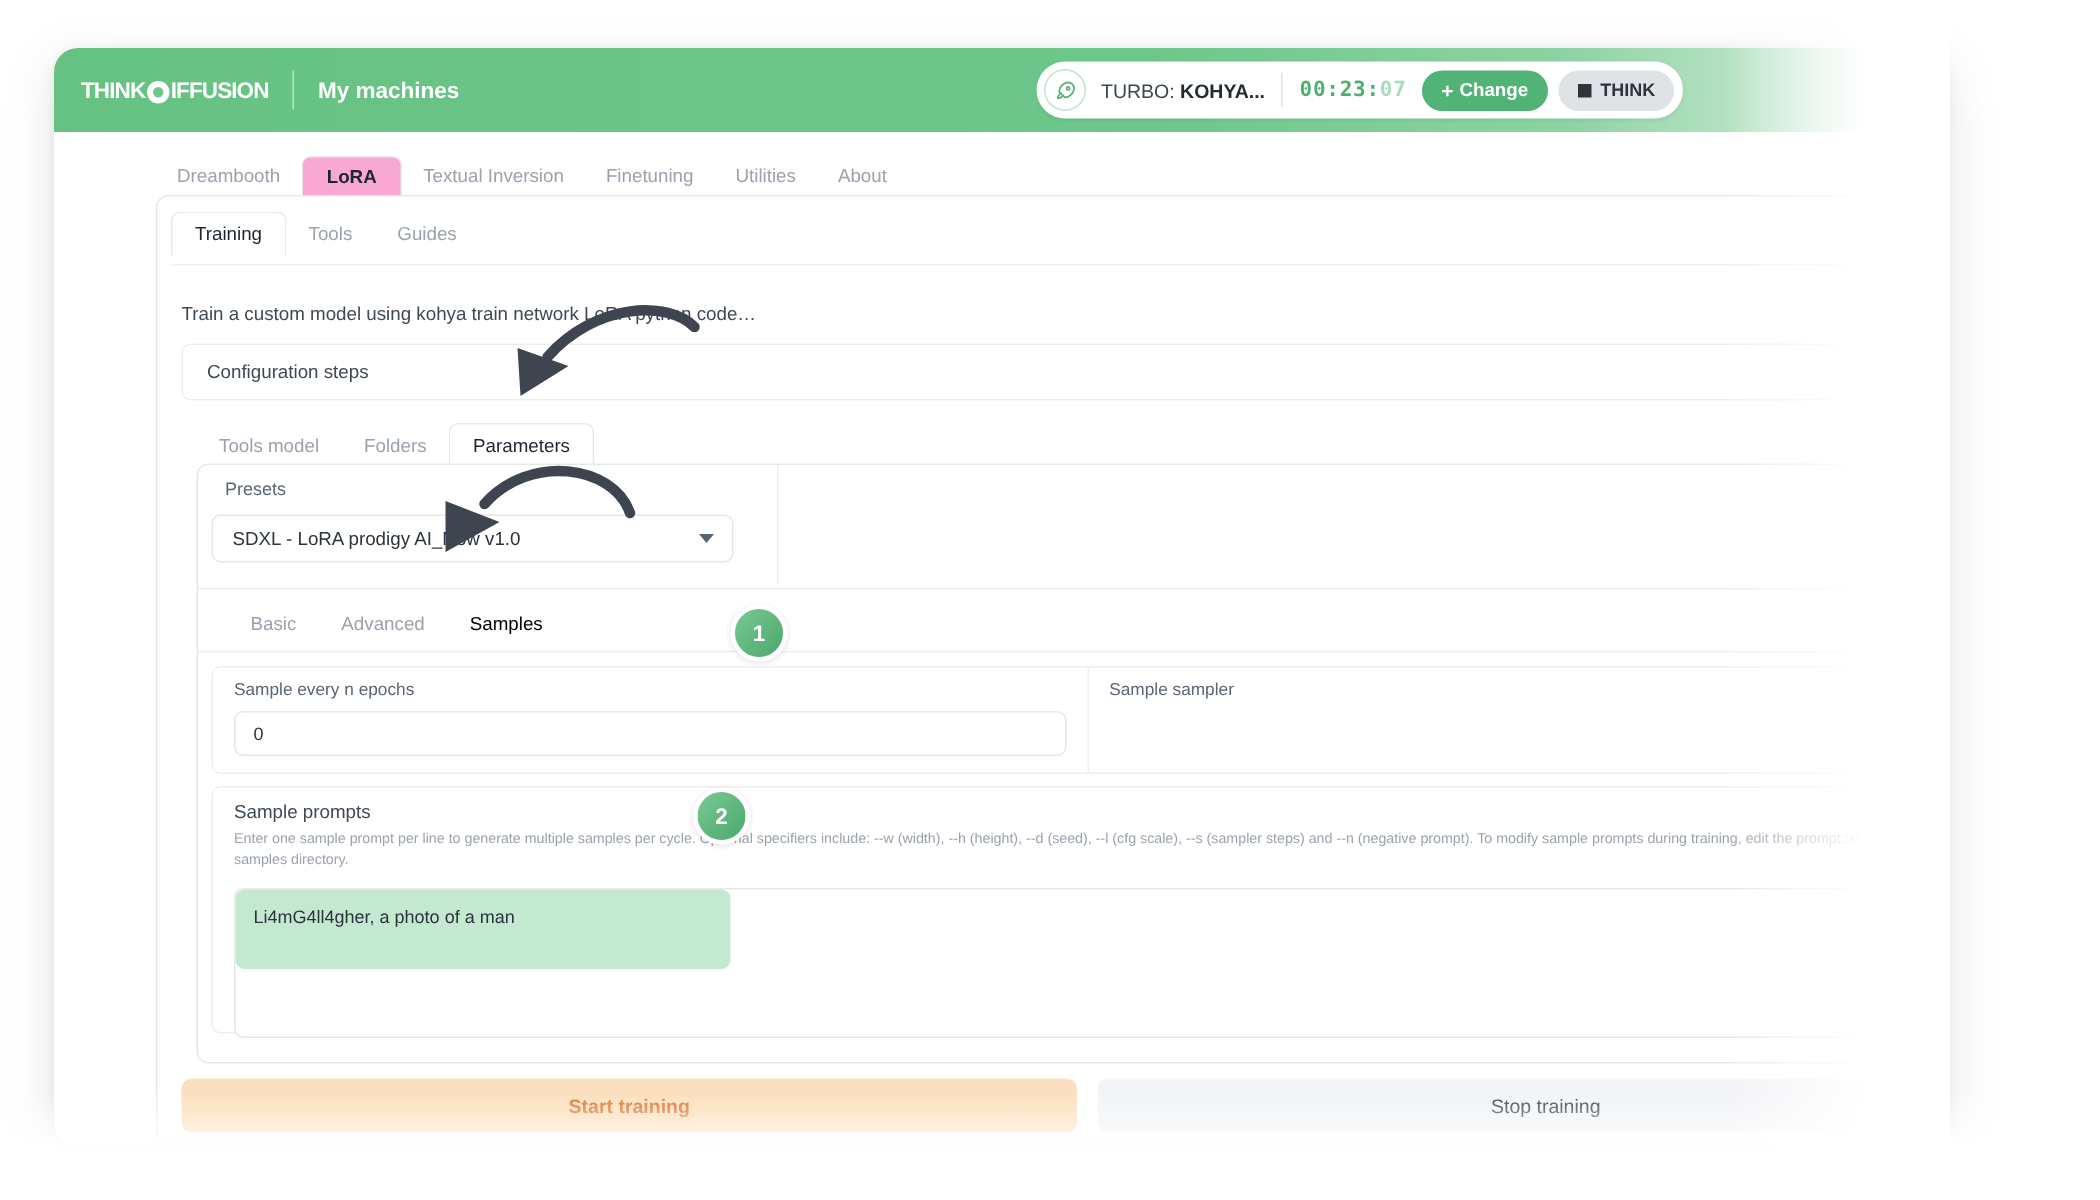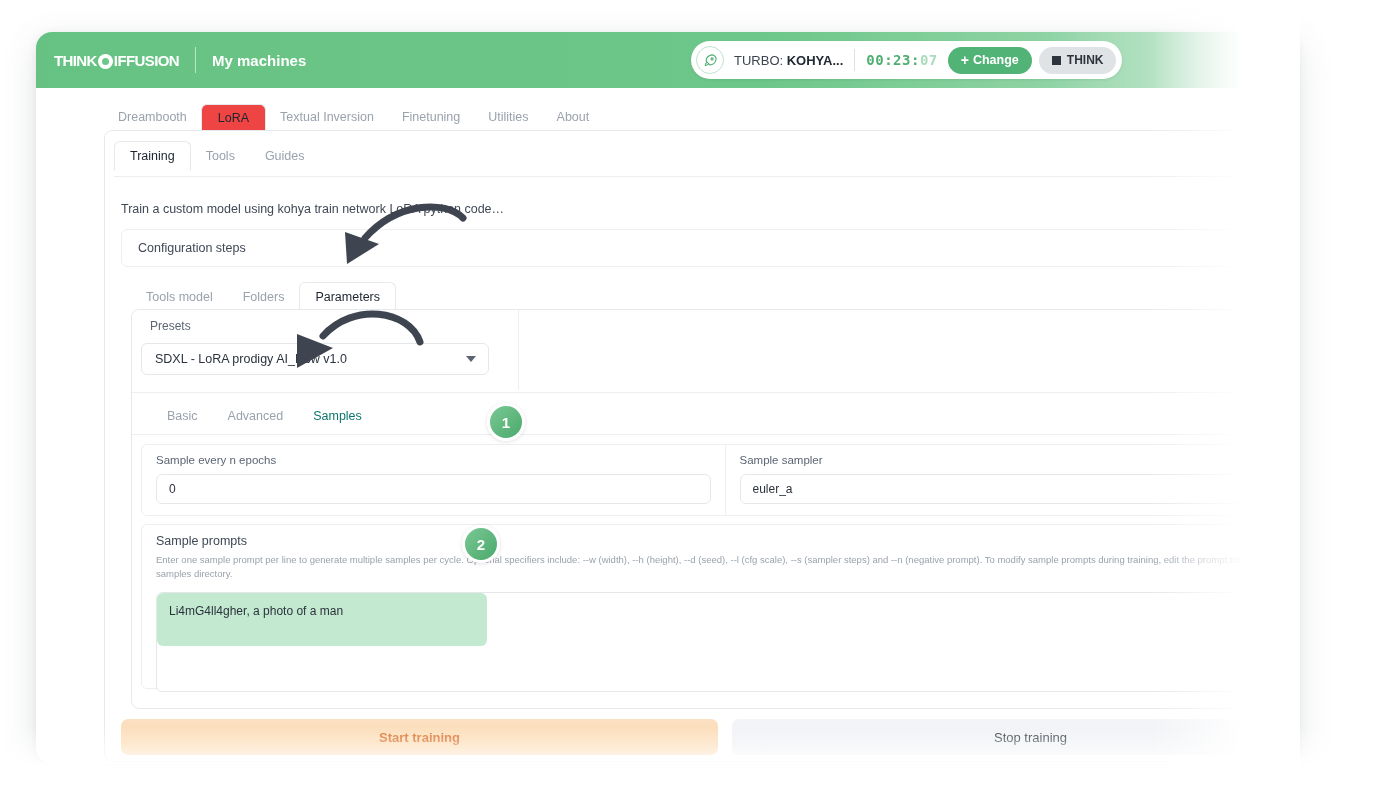--- a/index.html
+++ b/index.html
@@ -203,22 +203,22 @@
   }
   .mtab {
     font-size: 12.5px;
     color: #9aa2ad;
     padding: 6px 14px;
     cursor: pointer;
     white-space: nowrap;
   }
   .mtab.active {
     color: #1d2530;
-    font-weight: normal;
-    background: #ef4444;
+    font-weight: bold;
+    background: #f9a8d4;
     border: 1px solid #e6e9ec;
     border-bottom: none;
     border-radius: 6px 6px 0 0;
     position: relative;
     top: 1px;
     padding: 6px 16px;
   }
 
   
   #panel {
@@ -398,21 +398,21 @@
     display: flex;
     align-items: flex-end;
   }
   .ltab {
     font-size: 12.5px;
     color: #9aa2ad;
     padding: 7px 15px;
     cursor: pointer;
     position: relative;
   }
-  .ltab.active { color: #0f766e; }
+  .ltab.active { color: #000000; }
   .ltab.active .hl-pill { left: 3px; top: 1px; right: 3px; bottom: 1px; }
   #level-line {
     position: absolute;
     left: 0;
     top: 124px;
     width: 1186px;
     height: 1px;
     background: #eceff1;
   }
 
@@ -676,24 +676,20 @@
 
         <div id="samples-row">
           <div class="field">
             <div class="field-label">Sample every n epochs</div>
             <div class="field-input">
               <span>0</span>
             </div>
           </div>
           <div class="field">
             <div class="field-label">Sample sampler</div>
-            <div class="field-input">
-              <span>euler_a</span>
-              <span class="caret"></span>
-            </div>
           </div>
         </div>
 
         <div id="prompts-block">
           <div id="prompts-label">Sample prompts</div>
           <div id="prompts-help">Enter one sample prompt per line to generate multiple samples per cycle. Optional specifiers include: --w (width), --h (height), --d (seed), --l (cfg scale), --s (sampler steps) and --n (negative prompt). To modify sample prompts during training, edit the prompt.txt file in the samples directory.</div>
           <div id="prompts-area">
             <span id="prompts-hl"></span>
             <span id="prompts-text">Li4mG4ll4gher, a photo of a man</span>
           </div>

